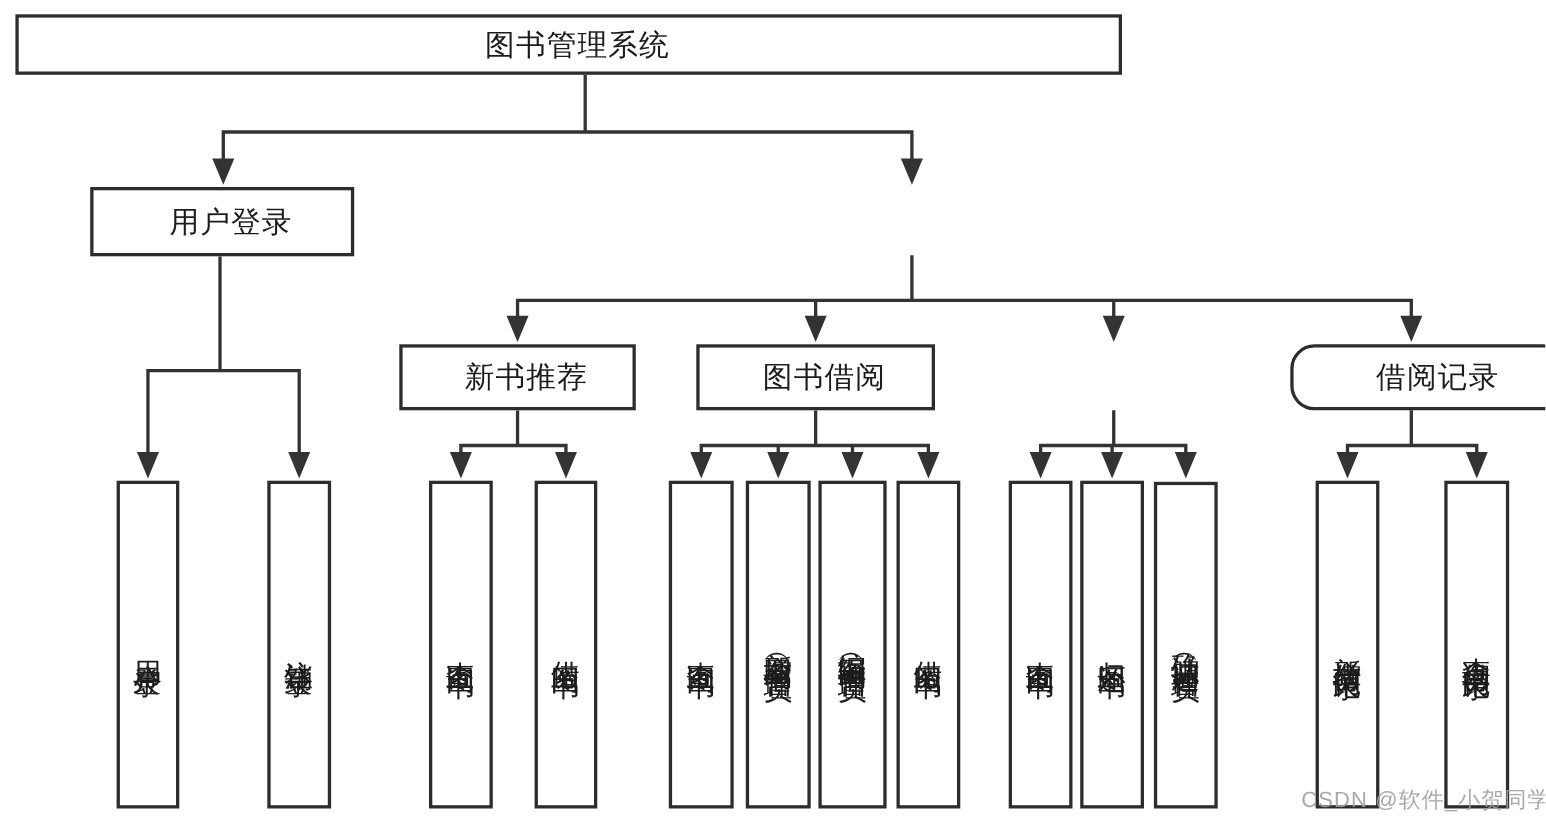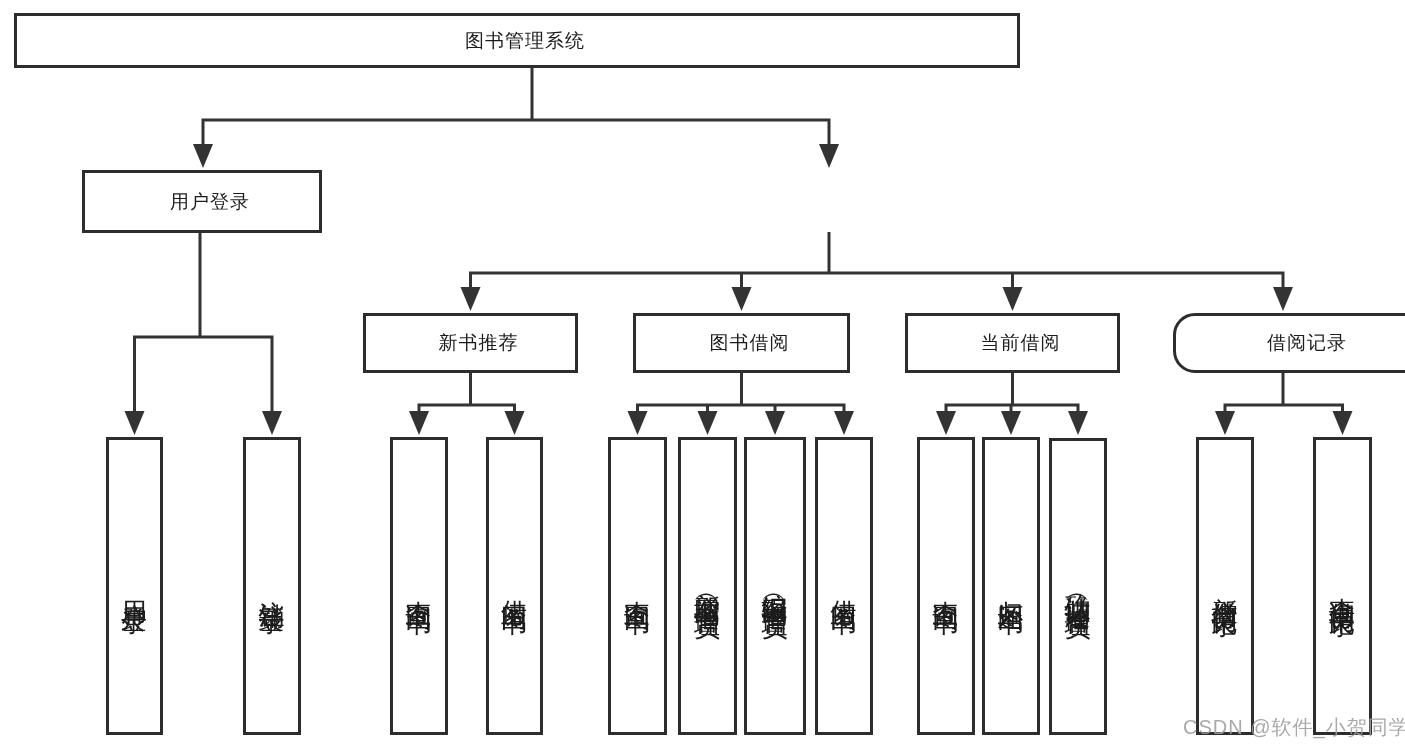--- a/index.html
+++ b/index.html
@@ -38,21 +38,21 @@
     position: absolute;
     background: #fff;
     border: 3px solid var(--border);
     color: var(--text);
     display: flex;
     align-items: center;
     justify-content: center;
     text-align: center;
   }
   .box-h {
-    font-size: 19px;
+    font-size: 27px;
     letter-spacing: 1px;
     white-space: nowrap;
     padding-left: 16px;
   }
   .box-v {
     font-size: 26px;
   }
   .box-v .vtext {
     writing-mode: vertical-rl;
     text-orientation: upright;
@@ -133,23 +133,20 @@
   <div class="box box-h" style="left:82px; top:170px; width:240px; height:63px;">
     <span>用户登录</span>
   </div>
 
   <div class="box box-h" style="left:363px; top:313px; width:215px; height:60px;">
     <span>新书推荐</span>
   </div>
   <div class="box box-h" style="left:633px; top:313px; width:217px; height:60px;">
     <span>图书借阅</span>
   </div>
-  <div class="box box-h" style="left:905px; top:313px; width:215px; height:60px;">
-    <span>当前借阅</span>
-  </div>
   <div class="box box-h" style="left:1173px; top:313px; width:252px; height:60px;border-radius:22px;">
     <span>借阅记录</span>
   </div>
 
   <div class="box box-v" style="left:106px; top:437px; width:57px; height:298px;">
     <span class="vtext">用户登录</span>
   </div>
   <div class="box box-v" style="left:243px; top:437px; width:58px; height:298px;">
     <span class="vtext">注销登录</span>
   </div>

